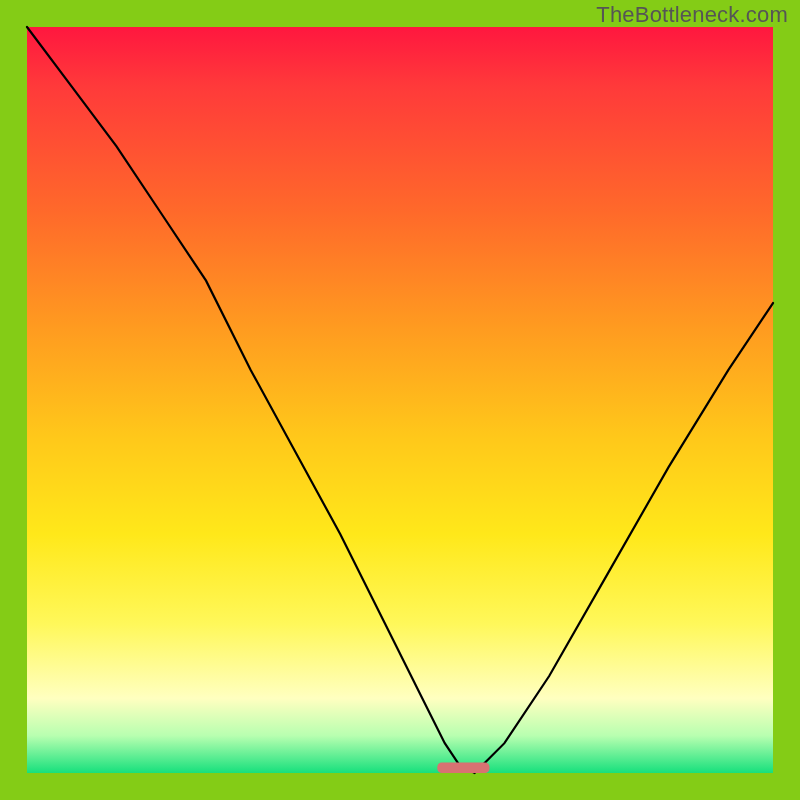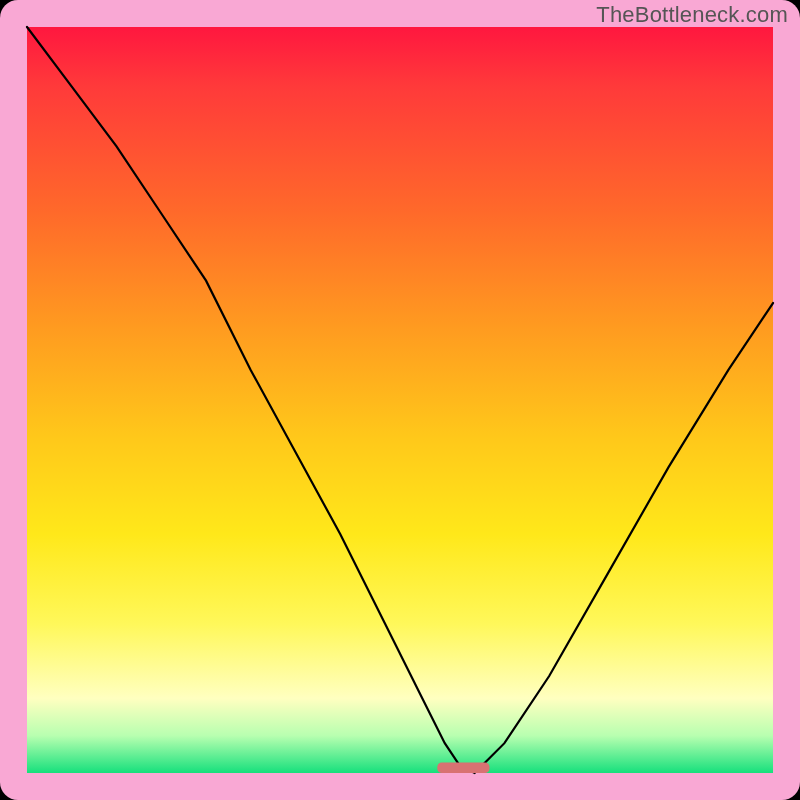--- a/index.html
+++ b/index.html
@@ -9,22 +9,21 @@
     height: 800px;
     background: #000;
     overflow: hidden;
   }
   .frame {
     position: absolute;
     top: 0;
     left: 0;
     width: 800px;
     height: 800px;
-    background: #f9a8d4;
-    border-radius: 18px;
+    background: #84cc16;
   }
   .watermark {
     position: absolute;
     top: 2px;
     right: 12px;
     color: #555;
     font-family: Arial, Helvetica, sans-serif;
     font-size: 22px;
     letter-spacing: 0.2px;
     user-select: none;

